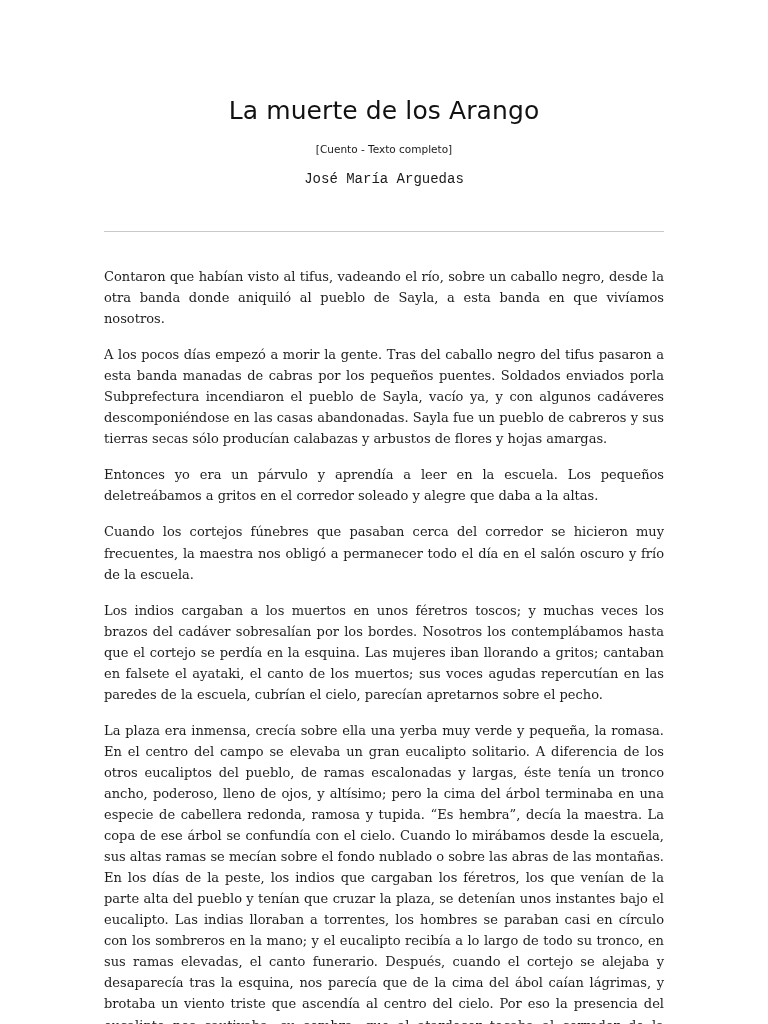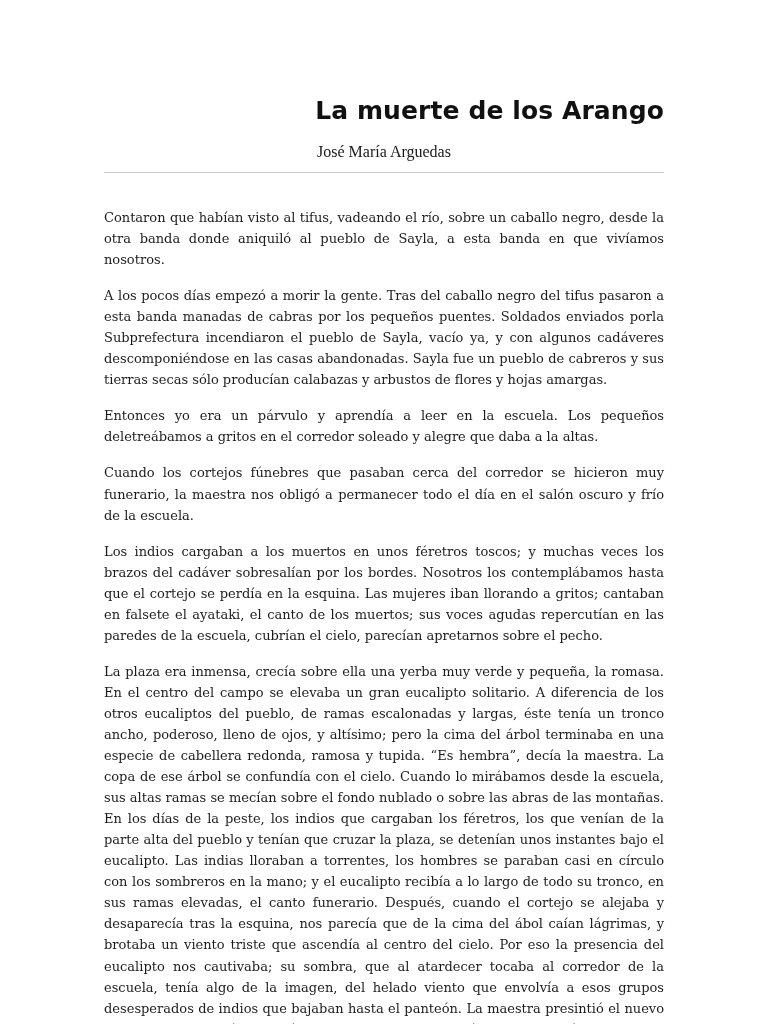--- a/index.html
+++ b/index.html
@@ -16,38 +16,38 @@
   .page {
     width: 768px;
     min-height: 1024px;
     box-sizing: border-box;
     padding: 96px 104px 40px 104px;
     background: #ffffff;
   }
   .doc-title {
     font-family: "DejaVu Sans", sans-serif;
     font-size: 25px;
-    font-weight: 700;
-    text-align: right;
+    font-weight: 400;
+    text-align: center;
     margin: 0 0 18px 0;
     letter-spacing: 0.1px;
     color: #111;
   }
   .doc-subtitle {
     font-family: "DejaVu Sans", sans-serif;
     font-size: 10.5px;
     text-align: center;
     margin: 0 0 16px 0;
     color: #1a1a1a;
   }
   .doc-author {
-    font-family: Liberation Serif, serif;
-    font-size: 16px;
+    font-family: Liberation Mono, monospace;
+    font-size: 14px;
     text-align: center;
-    margin: 0 0 11px 0;
+    margin: 0 0 44px 0;
     color: #1a1a1a;
   }
   .divider {
     border: none;
     border-top: 1px solid #c9c9c9;
     margin: 0 0 34px 0;
   }
   .body-text p {
     font-family: "DejaVu Serif", serif;
     font-size: 13px;
@@ -60,26 +60,27 @@
   .body-text p:last-child {
     margin-bottom: 0;
   }
 </style>
 </head>
 <body>
 
 <div class="page">
 
   <h1 class="doc-title">La muerte de los Arango</h1>
+  <div class="doc-subtitle">[Cuento - Texto completo]</div>
   <div class="doc-author">José María Arguedas</div>
 
   <hr class="divider">
 
   <div class="body-text">
     <p>Contaron que habían visto al tifus, vadeando el río, sobre un caballo negro, desde la otra banda donde aniquiló al pueblo de Sayla, a esta banda en que vivíamos nosotros.</p>
     <p>A los pocos días empezó a morir la gente. Tras del caballo negro del tifus pasaron a esta banda manadas de cabras por los pequeños puentes. Soldados enviados porla Subprefectura incendiaron el pueblo de Sayla, vacío ya, y con algunos cadáveres descomponiéndose en las casas abandonadas. Sayla fue un pueblo de cabreros y sus tierras secas sólo producían calabazas y arbustos de flores y hojas amargas.</p>
     <p>Entonces yo era un párvulo y aprendía a leer en la escuela. Los pequeños deletreábamos a gritos en el corredor soleado y alegre que daba a la altas.</p>
-    <p>Cuando los cortejos fúnebres que pasaban cerca del corredor se hicieron muy funerario, la maestra nos obligó a permanecer todo el día en el salón oscuro y frío de la escuela.</p>
+    <p>Cuando los cortejos fúnebres que pasaban cerca del corredor se hicieron muy frecuentes, la maestra nos obligó a permanecer todo el día en el salón oscuro y frío de la escuela.</p>
     <p>Los indios cargaban a los muertos en unos féretros toscos; y muchas veces los brazos del cadáver sobresalían por los bordes. Nosotros los contemplábamos hasta que el cortejo se perdía en la esquina. Las mujeres iban llorando a gritos; cantaban en falsete el ayataki, el canto de los muertos; sus voces agudas repercutían en las paredes de la escuela, cubrían el cielo, parecían apretarnos sobre el pecho.</p>
     <p>La plaza era inmensa, crecía sobre ella una yerba muy verde y pequeña, la romasa. En el centro del campo se elevaba un gran eucalipto solitario. A diferencia de los otros eucaliptos del pueblo, de ramas escalonadas y largas, éste tenía un tronco ancho, poderoso, lleno de ojos, y altísimo; pero la cima del árbol terminaba en una especie de cabellera redonda, ramosa y tupida. “Es hembra”, decía la maestra. La copa de ese árbol se confundía con el cielo. Cuando lo mirábamos desde la escuela, sus altas ramas se mecían sobre el fondo nublado o sobre las abras de las montañas. En los días de la peste, los indios que cargaban los féretros, los que venían de la parte alta del pueblo y tenían que cruzar la plaza, se detenían unos instantes bajo el eucalipto. Las indias lloraban a torrentes, los hombres se paraban casi en círculo con los sombreros en la mano; y el eucalipto recibía a lo largo de todo su tronco, en sus ramas elevadas, el canto funerario. Después, cuando el cortejo se alejaba y desaparecía tras la esquina, nos parecía que de la cima del ábol caían lágrimas, y brotaba un viento triste que ascendía al centro del cielo. Por eso la presencia del eucalipto nos cautivaba; su sombra, que al atardecer tocaba al corredor de la escuela, tenía algo de la imagen, del helado viento que envolvía a esos grupos desesperados de indios que bajaban hasta el panteón. La maestra presintió el nuevo significado que el árbol tenía para nosotros en esos días y nos obligó a salir de la escuela por un portillo del corral, al lado opuesto de la plaza.</p>
   </div>
 
 </div>
 
 </body></html>

